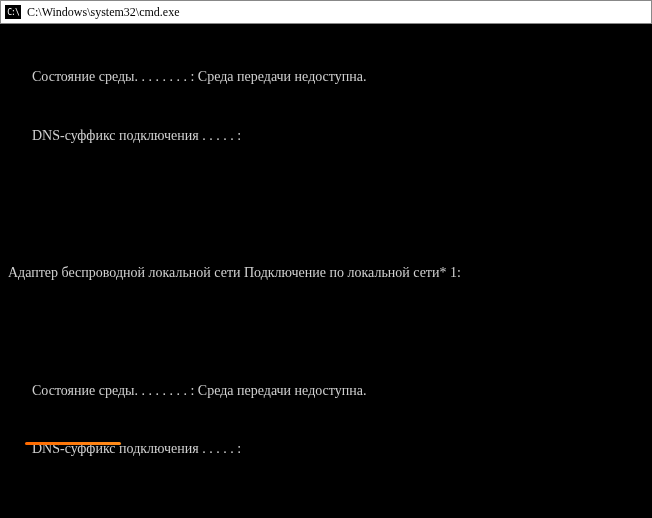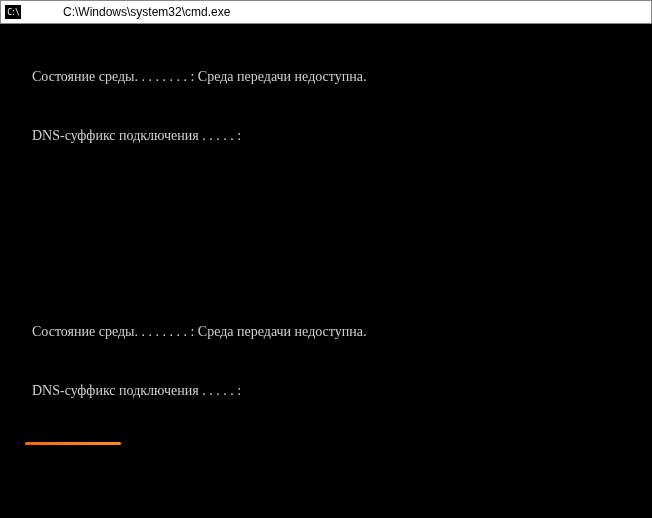--- a/index.html
+++ b/index.html
@@ -27,23 +27,22 @@
       color: #fff;
       font-size: 8px;
       display: flex;
       align-items: center;
       justify-content: center;
       font-family: monospace;
       letter-spacing: -1px;
     }
     .title-text {
       color: #000;
-      font-family: Liberation Sans, sans-serif;
+      font-family: Liberation Serif, serif;
       font-size: 12px;
-      margin-left: 36px;
     }
     .terminal {
       background: #000;
       color: #d0d0d0;
       padding: 4px 8px;
       white-space: pre;
       line-height: 1.4;
       position: relative;
     }
     .line { display: block; font-family: Liberation Serif, serif; }
@@ -63,20 +62,21 @@
 <div class="titlebar">
   <span class="title-icon">C:\</span>
   <span class="title-text">C:\Windows\system32\cmd.exe</span>
 </div>
 
 <div class="terminal">
   <span class="line indent">Состояние среды. . . . . . . . : Среда передачи недоступна.</span>
   <span class="line indent">DNS-суффикс подключения . . . . . :</span>
   <span class="line blank"></span>
 
+  <span class="line">Адаптер беспроводной локальной сети Подключение по локальной сети* 1:</span>
   <span class="line blank"></span>
   <span class="line indent">Состояние среды. . . . . . . . : Среда передачи недоступна.</span>
   <span class="line indent">DNS-суффикс подключения . . . . . :</span>
   <span class="line blank"></span>
 
   
   
   
   
   

